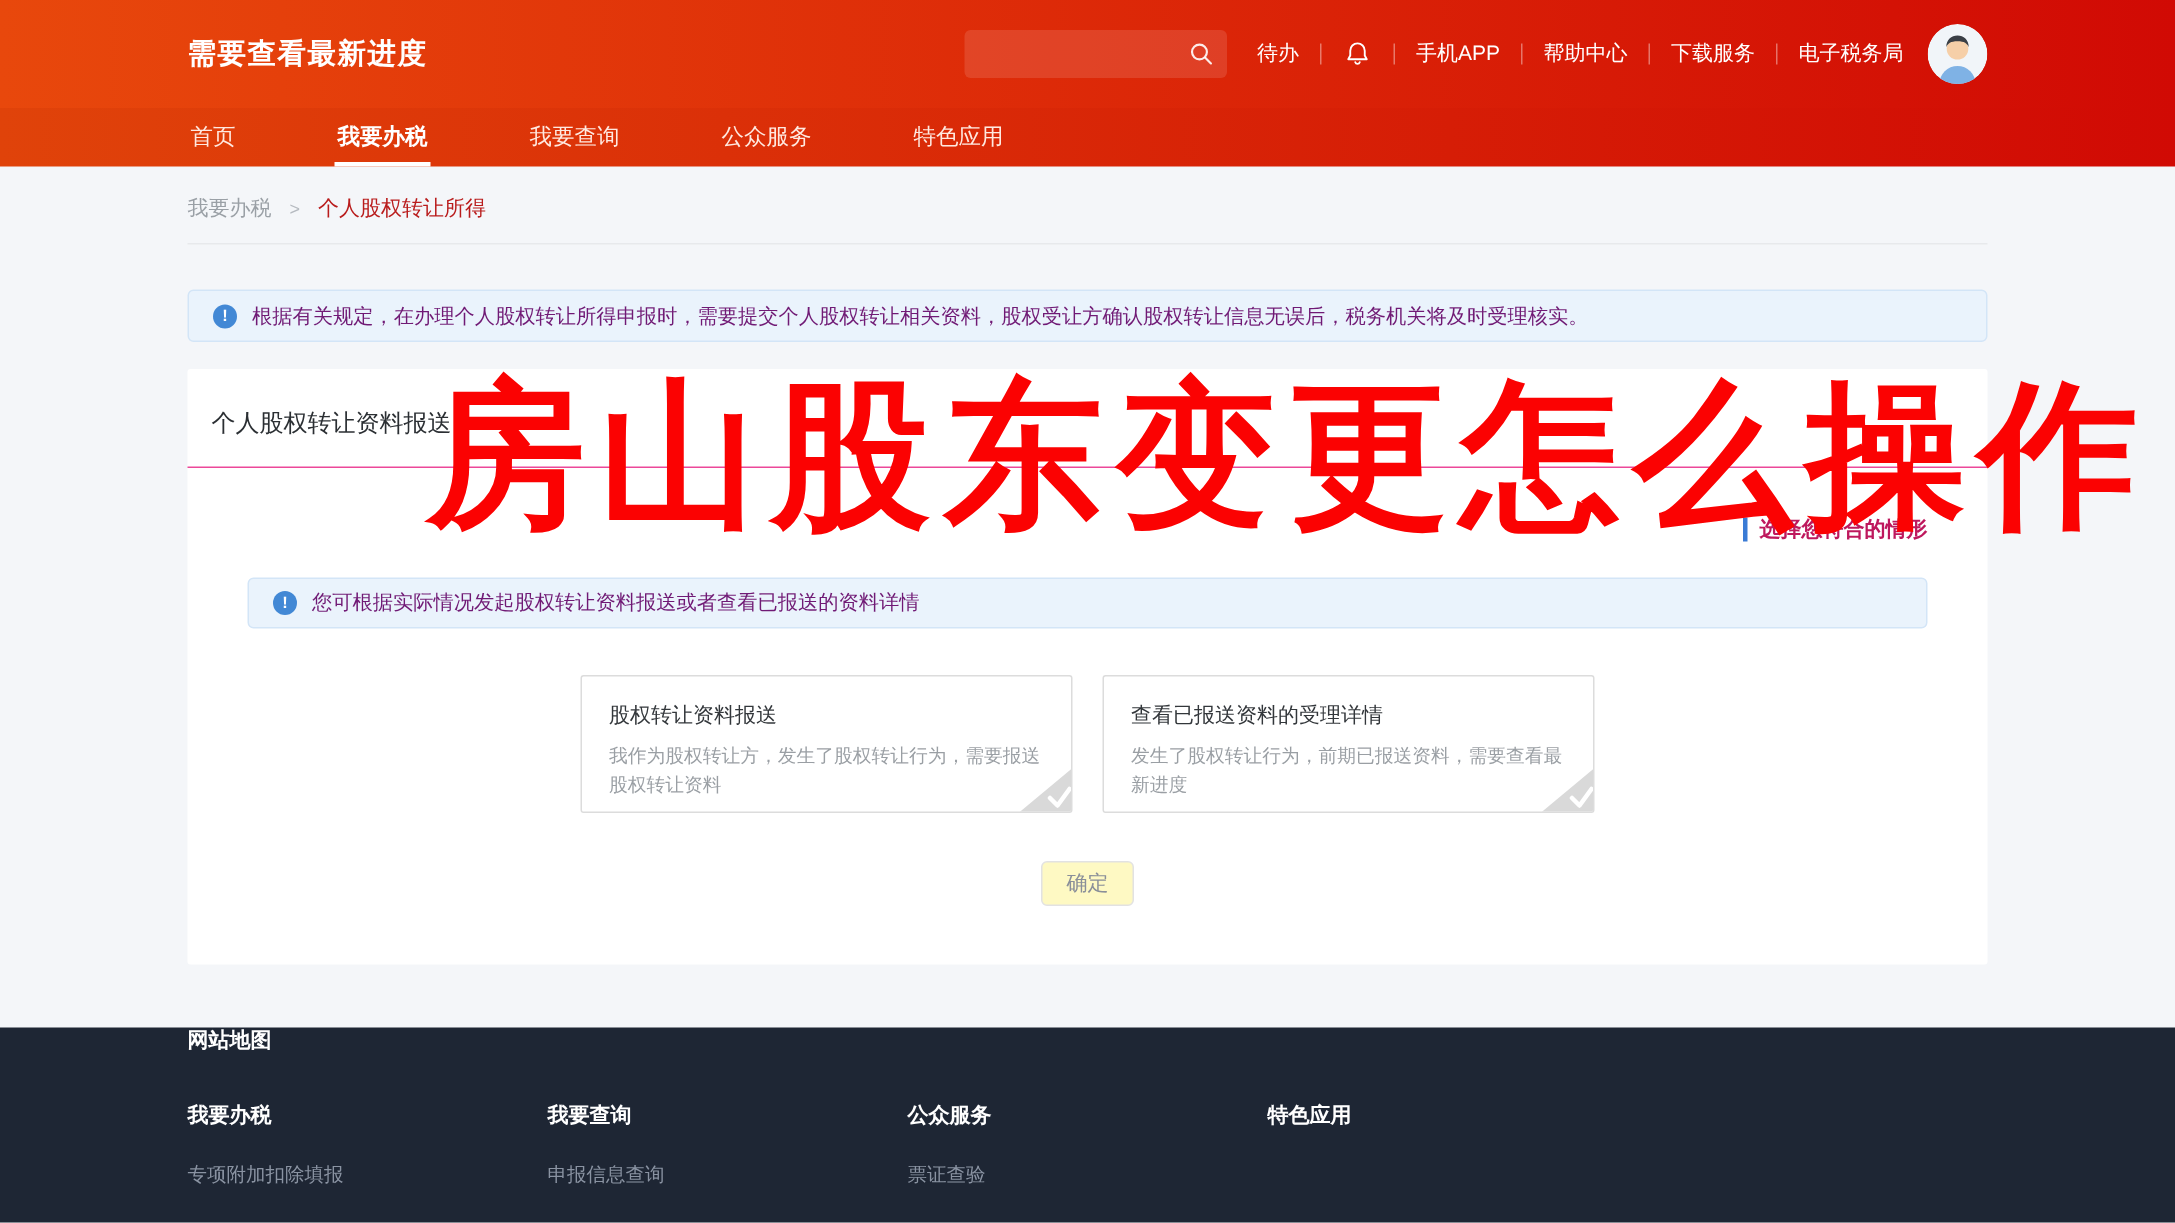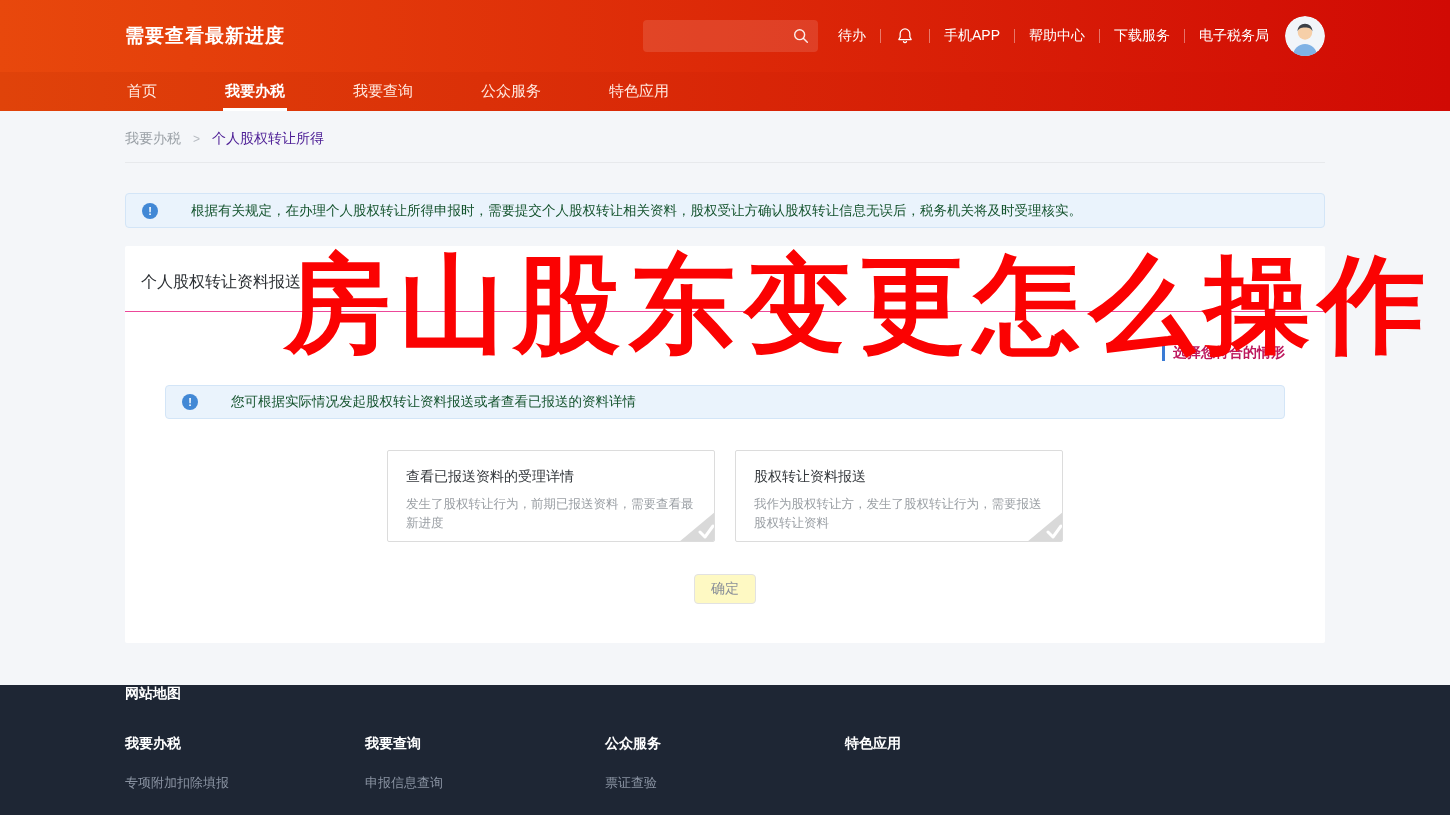--- a/index.html
+++ b/index.html
@@ -60,39 +60,39 @@
 
   
   .breadcrumb-row {
     padding: 19px 0 14px;
     border-bottom: 1px solid #e7e9ec;
     font-size: 14px;
     display: flex; align-items: center;
   }
   .crumb-parent { color: #9aa0a6; cursor: pointer; }
   .crumb-sep { color: #b5bac0; margin: 0 12px; font-size: 12px; }
-  .crumb-current { color: #4c1d95; }
+  .crumb-current { color: #b91c1c; }
 
   
   .banner {
     background: #eaf3fc;
     border: 1px solid #d3e5f7;
     border-radius: 4px;
     display: flex; align-items: center;
     padding: 0 16px;
   }
   .banner.top { height: 35px; margin-top: 30px; }
   .info-icon {
     width: 16px; height: 16px; border-radius: 50%;
     background: #4288d5; color: #fff;
     font-size: 11px; font-weight: 700;
     display: flex; align-items: center; justify-content: center;
     flex: none; margin-right: 10px;
   }
-  .banner-text { font-size: 13.5px; color: #14532d; margin-left: 23px; }
+  .banner-text { font-size: 13.5px; color: #701a75; }
 
   
   .main-card {
     background: #fff;
     border-radius: 2px;
     margin-top: 18px;
     padding-bottom: 39px;
   }
   .card-head {
     padding: 26px 16px 18px;
@@ -241,40 +241,40 @@
         <span>选择您符合的情形</span>
       </div>
 
       <div class="banner inner">
         <span class="info-icon">!</span>
         <span class="banner-text">您可根据实际情况发起股权转让资料报送或者查看已报送的资料详情</span>
       </div>
 
       <div class="options-row">
         <div class="option-card">
+          <div class="option-title">股权转让资料报送</div>
+          <div class="option-desc">我作为股权转让方，发生了股权转让行为，需要报送股权转让资料</div>
+          <span class="corner-check">
+            <svg width="36" height="30" viewBox="0 0 36 30">
+              <polygon points="36,0 36,30 0,30" fill="#d9d9d9"></polygon>
+              <polyline points="21,20 26,25 34,14" stroke="#fff" stroke-width="3" fill="none" stroke-linecap="round" stroke-linejoin="round"></polyline>
+            </svg>
+          </span>
+        </div>
+
+        <div class="option-card">
           <div class="option-title">查看已报送资料的受理详情</div>
           <div class="option-desc">发生了股权转让行为，前期已报送资料，需要查看最新进度</div>
           <span class="corner-check">
             <svg width="36" height="30" viewBox="0 0 36 30">
               <polygon points="36,0 36,30 0,30" fill="#d9d9d9"></polygon>
               <polyline points="21,20 26,25 34,14" stroke="#fff" stroke-width="3" fill="none" stroke-linecap="round" stroke-linejoin="round"></polyline>
             </svg>
           </span>
         </div>
-
-        <div class="option-card">
-          <div class="option-title">股权转让资料报送</div>
-          <div class="option-desc">我作为股权转让方，发生了股权转让行为，需要报送股权转让资料</div>
-          <span class="corner-check">
-            <svg width="36" height="30" viewBox="0 0 36 30">
-              <polygon points="36,0 36,30 0,30" fill="#d9d9d9"></polygon>
-              <polyline points="21,20 26,25 34,14" stroke="#fff" stroke-width="3" fill="none" stroke-linecap="round" stroke-linejoin="round"></polyline>
-            </svg>
-          </span>
-        </div>
       </div>
 
       <div class="confirm-row">
         <button class="confirm-btn">确定</button>
       </div>
     </div>
   </div>
 </div>
 
 <footer class="footer">

